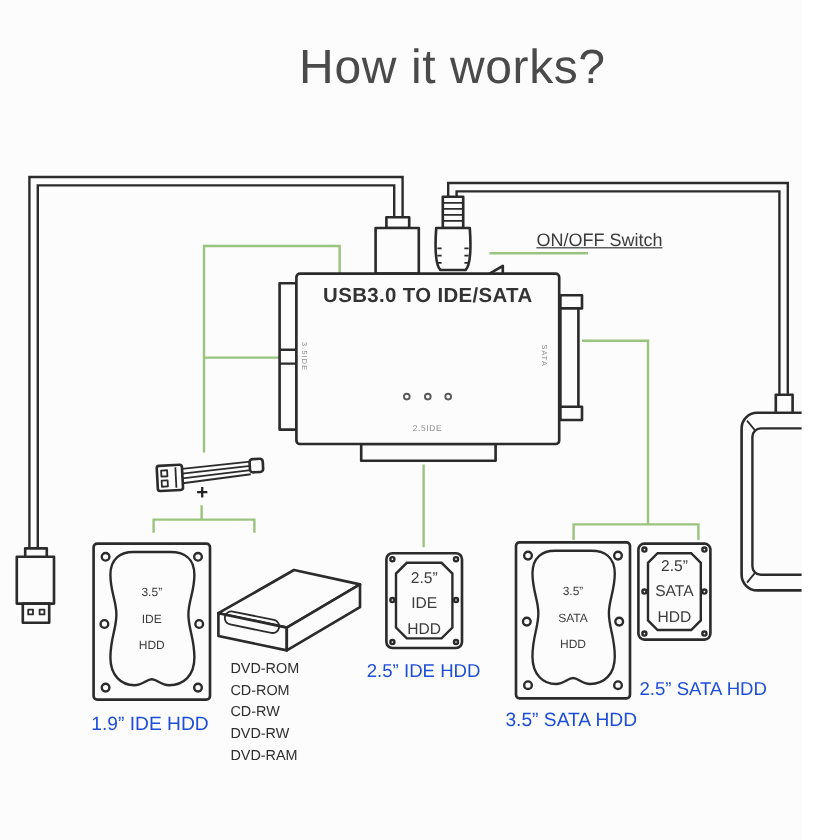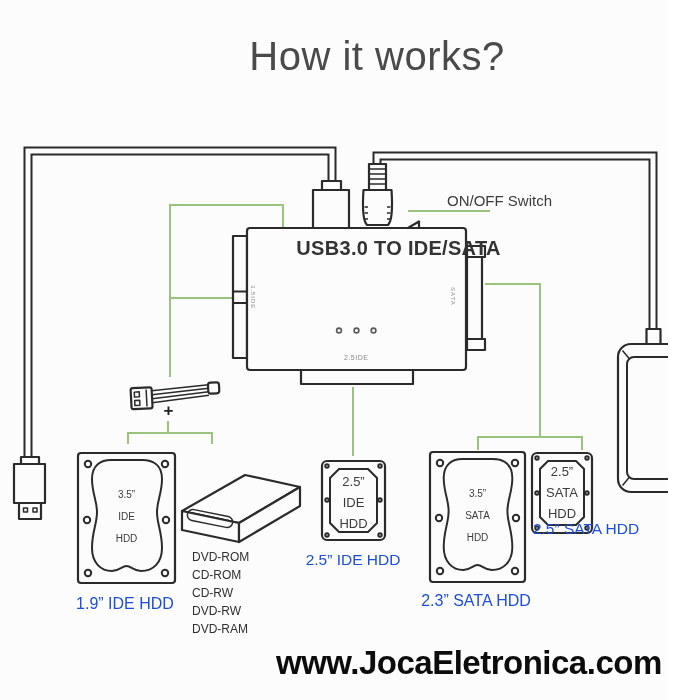--- a/index.html
+++ b/index.html
@@ -14,25 +14,25 @@
   }
   .abs{position:absolute;}
   .title{
     left:0;top:34px;width:700px;text-align:center;
     transform:translateX(27px);
     font-size:40px;font-weight:300;color:#4a4a4a;letter-spacing:0.5px;
     white-space:nowrap;
   }
   .adapter-label{
     left:247px;top:237px;width:219px;text-align:center;
-    font-size:20px;font-weight:700;color:#333;letter-spacing:0.3px;margin-left:42px;
+    font-size:17px;font-weight:700;color:#333;letter-spacing:0.3px;
   }
   .port-label{font-size:7px;color:#8a8a8a;letter-spacing:0.5px;white-space:nowrap;}
   .port-vert{writing-mode:vertical-rl;font-size:6px;letter-spacing:1px;}
-  .switch-label{left:447px;top:192px;font-size:15px;color:#3c3c3c;white-space:nowrap;}
+  .switch-label{left:447px;top:192px;font-size:15px;color:#3c3c3c;white-space:nowrap;text-decoration:underline;}
   .plus{left:160px;top:401px;width:17px;text-align:center;font-size:17px;font-weight:700;color:#222;}
   .drive-text{text-align:center;color:#3c3c3c;font-weight:500;}
   .drive-text span{display:block;}
   .dt-35{font-size:10px;line-height:22px;}
   .dt-25{font-size:13px;line-height:21px;}
   .caption{font-size:16px;font-weight:500;color:#1d4ed8;text-align:center;white-space:nowrap;}
   .caption-sm{font-size:15.5px;}
   .dvd-list{left:192px;top:548px;font-size:12px;font-weight:500;color:#2f2f2f;line-height:18px;}
   .dvd-list span{display:block;}
   .watermark{
@@ -223,17 +223,16 @@
 
   <div class="abs caption" style="left:60px;top:595px;width:130px;">1.9”  IDE HDD</div>
   <div class="abs dvd-list">
     <span>DVD-ROM</span>
     <span>CD-ROM</span>
     <span>CD-RW</span>
     <span>DVD-RW</span>
     <span>DVD-RAM</span>
   </div>
   <div class="abs caption caption-sm" style="left:288px;top:551px;width:130px;">2.5”  IDE HDD</div>
-  <div class="abs caption" style="left:411px;top:592px;width:130px;">2.3”  SATA HDD</div>
-  <div class="abs caption caption-sm" style="left:521px;top:520px;width:130px;">2.5”  SATA HDD</div>
-
-  <div class="abs watermark">www.JocaEletronica.com</div>
+  <div class="abs caption" style="left:411px;top:592px;width:130px;">3.5”  SATA HDD</div>
+  <div class="abs caption caption-sm" style="left:521px;top:566px;width:130px;">2.5”  SATA HDD</div>
+
 </div>
 
 </body></html>

